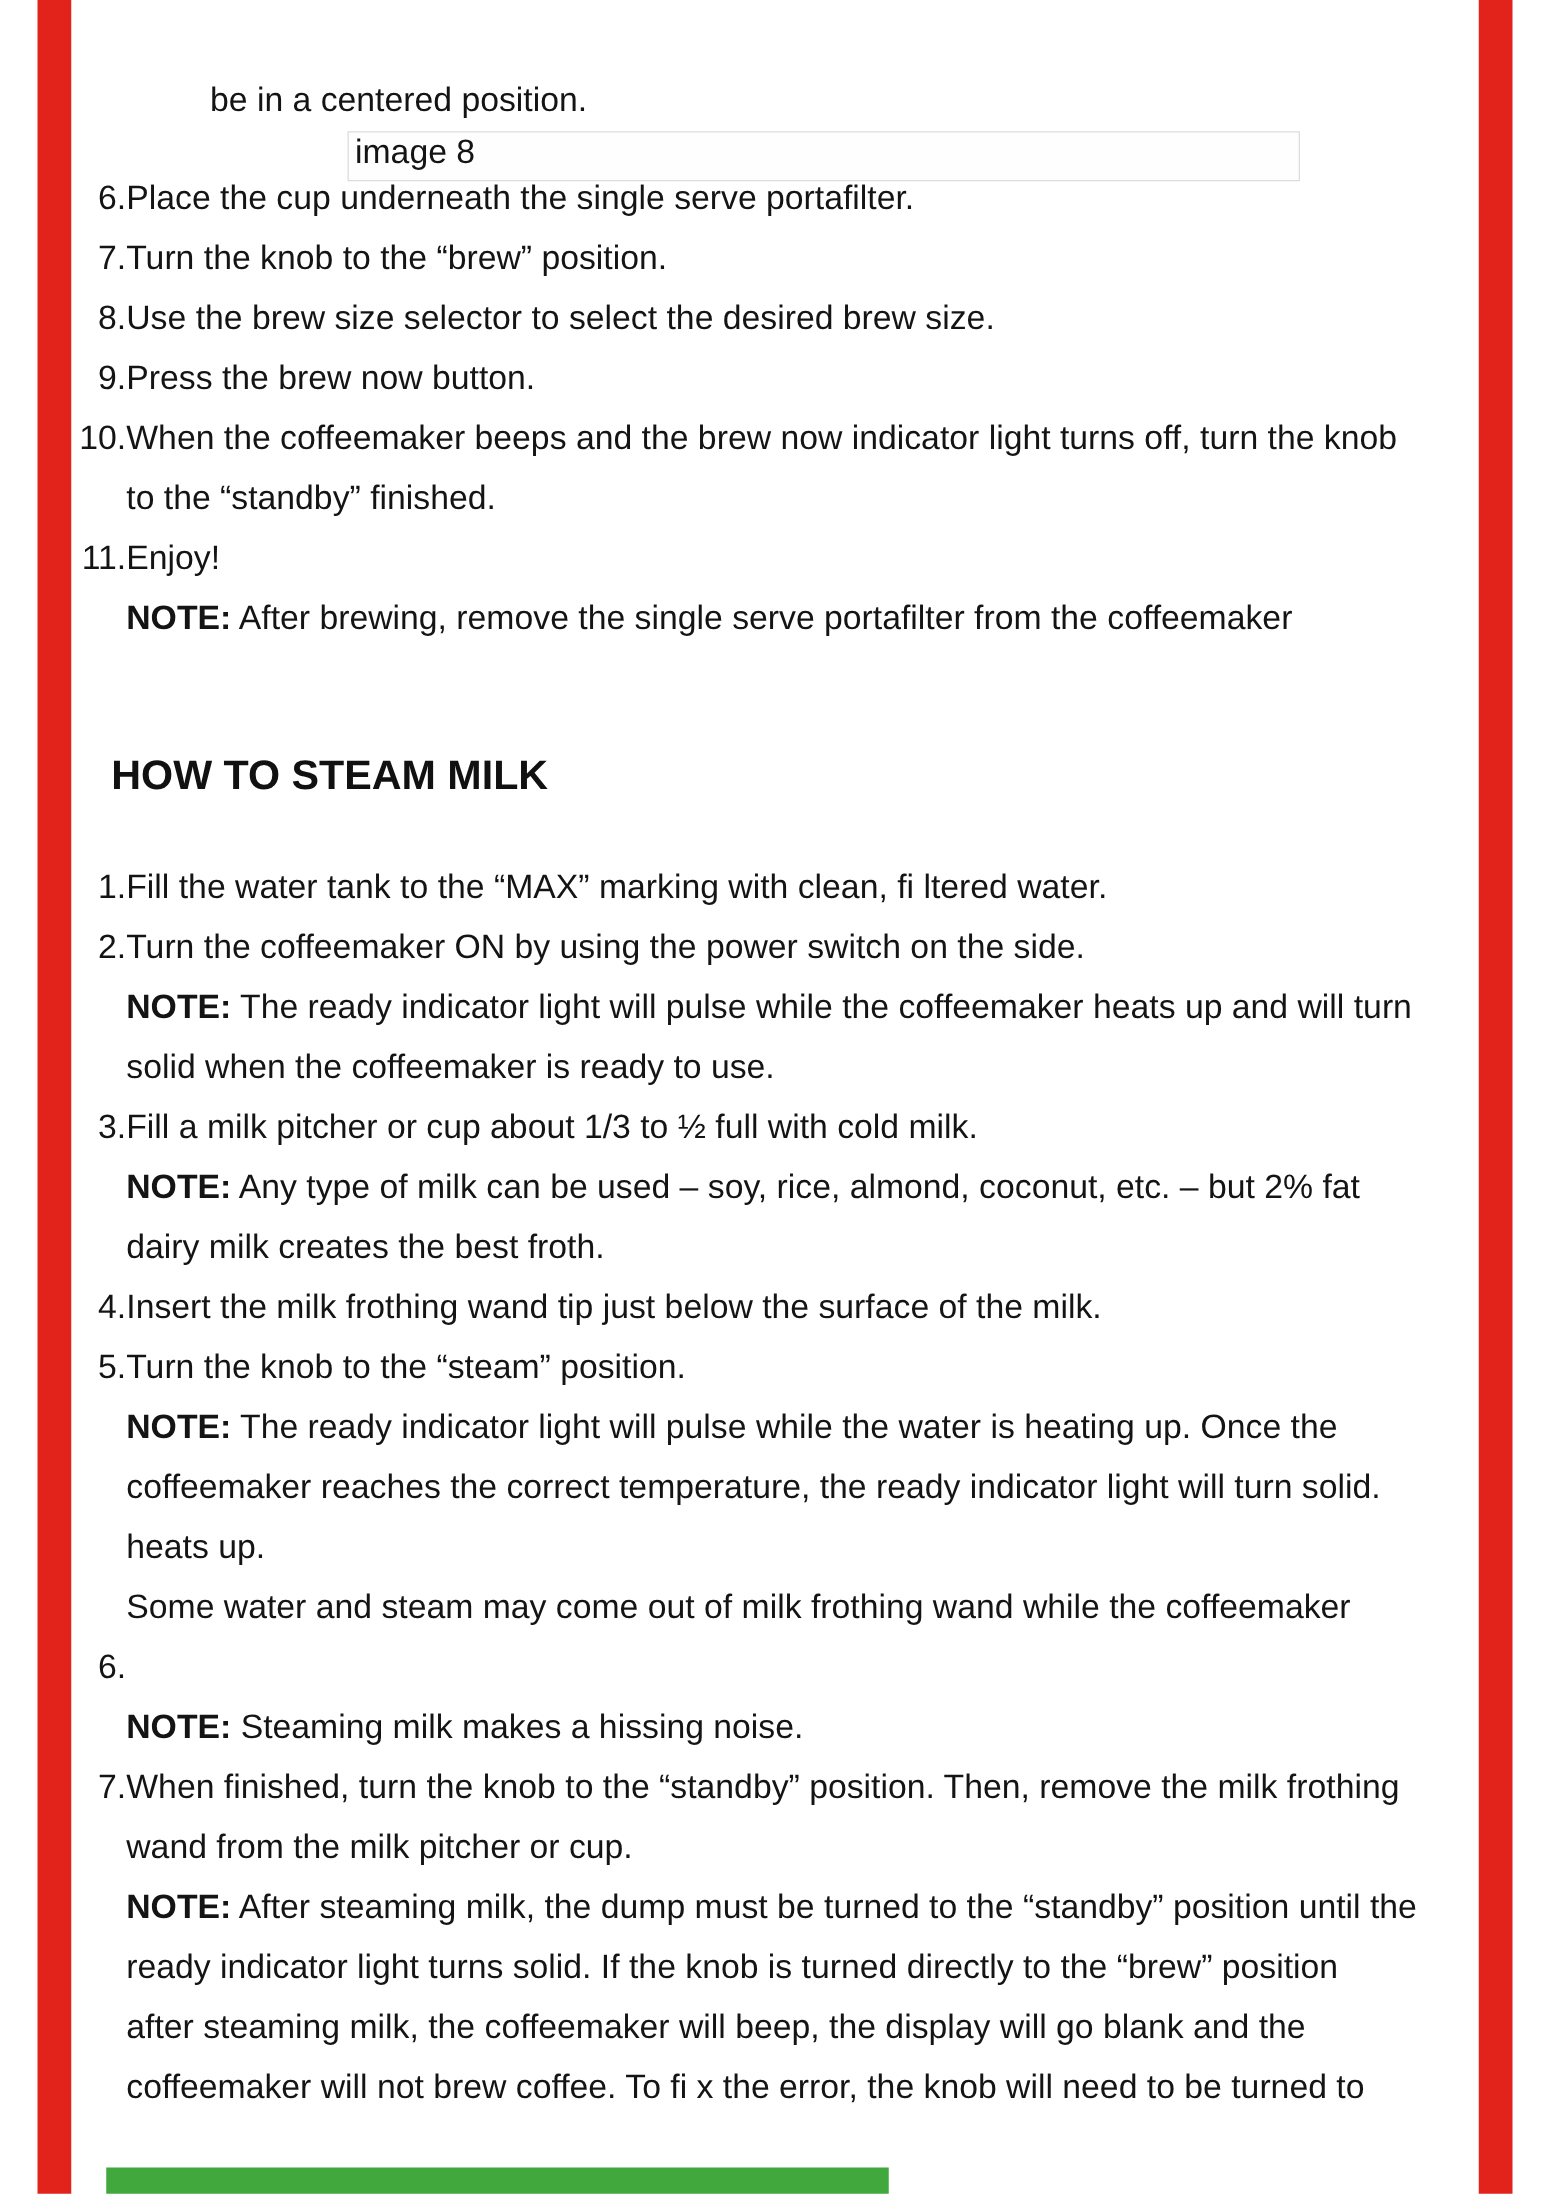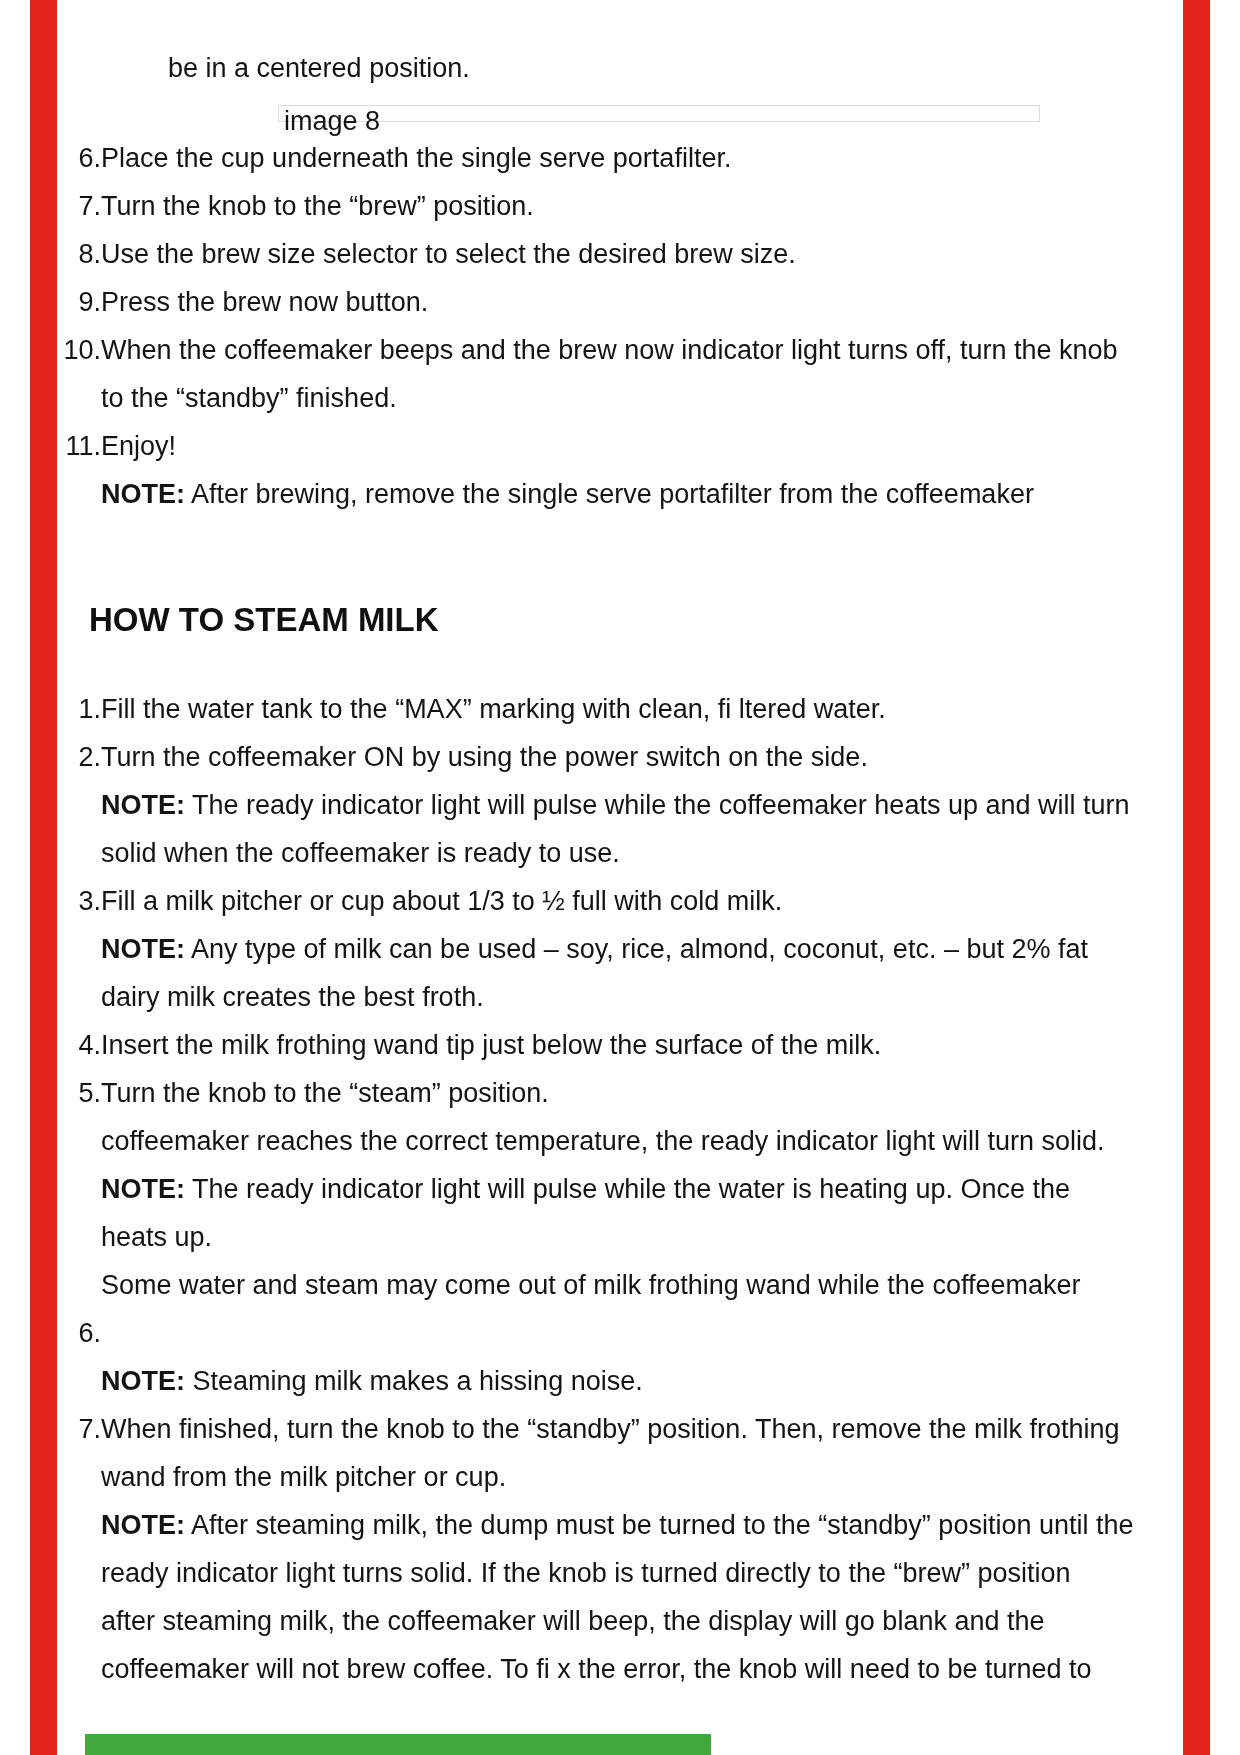--- a/index.html
+++ b/index.html
@@ -14,27 +14,27 @@
   }
   .page { position: absolute; inset: 0; }
 
   
   .edge-bar { position: absolute; top: 0; width: 27px; height: 1755px; }
   .edge-bar.left  { left: 30px; }
   .edge-bar.right { left: 1183px; }
   .bottom-bar { position: absolute; left: 85px; top: 1734px; width: 626px; height: 21px; }
 
   .cont-line {
-    position: absolute; left: 168px; top: 44px;
+    position: absolute; left: 168px; top: 56px;
     height: 48px; line-height: 48px; white-space: nowrap;
   }
 
   .image-box {
     position: absolute; left: 278px; top: 105px;
-    width: 762px; height: 17px;
+    width: 762px; height: 40px;
     border: 1px solid #dcdcdc; box-sizing: border-box;
     background: #fefefe;
     line-height: 31px; padding-left: 5px; white-space: nowrap;
   }
 
   .heading {
     position: absolute; left: 89px; top: 596px;
     height: 48px; line-height: 48px;
     font-size: 33px; font-weight: bold; margin: 0; white-space: nowrap;
     color: #111;
@@ -131,25 +131,25 @@
     <div class="line">
         <span class="num">4.</span>
         <span class="txt"><b class="nb"></b><span>Insert the milk frothing wand tip just below the surface of the milk.</span></span>
       </div>
     <div class="line">
         <span class="num">5.</span>
         <span class="txt"><b class="nb"></b><span>Turn the knob to the “steam” position.</span></span>
       </div>
     <div class="line">
         <span class="num"></span>
-        <span class="txt"><b class="nb"></b><span>coffeemaker reaches the correct temperature, the ready indicator light will turn solid.</span></span>
+        <span class="txt"><b class="nb">NOTE:</b><span> The ready indicator light will pulse while the water is heating up. Once the</span></span>
       </div>
     <div class="line">
         <span class="num"></span>
-        <span class="txt"><b class="nb">NOTE:</b><span> The ready indicator light will pulse while the water is heating up. Once the</span></span>
+        <span class="txt"><b class="nb"></b><span>coffeemaker reaches the correct temperature, the ready indicator light will turn solid.</span></span>
       </div>
     <div class="line">
         <span class="num"></span>
         <span class="txt"><b class="nb"></b><span>heats up.</span></span>
       </div>
     <div class="line">
         <span class="num"></span>
         <span class="txt"><b class="nb"></b><span>Some water and steam may come out of milk frothing wand while the coffeemaker</span></span>
       </div>
     <div class="line">

